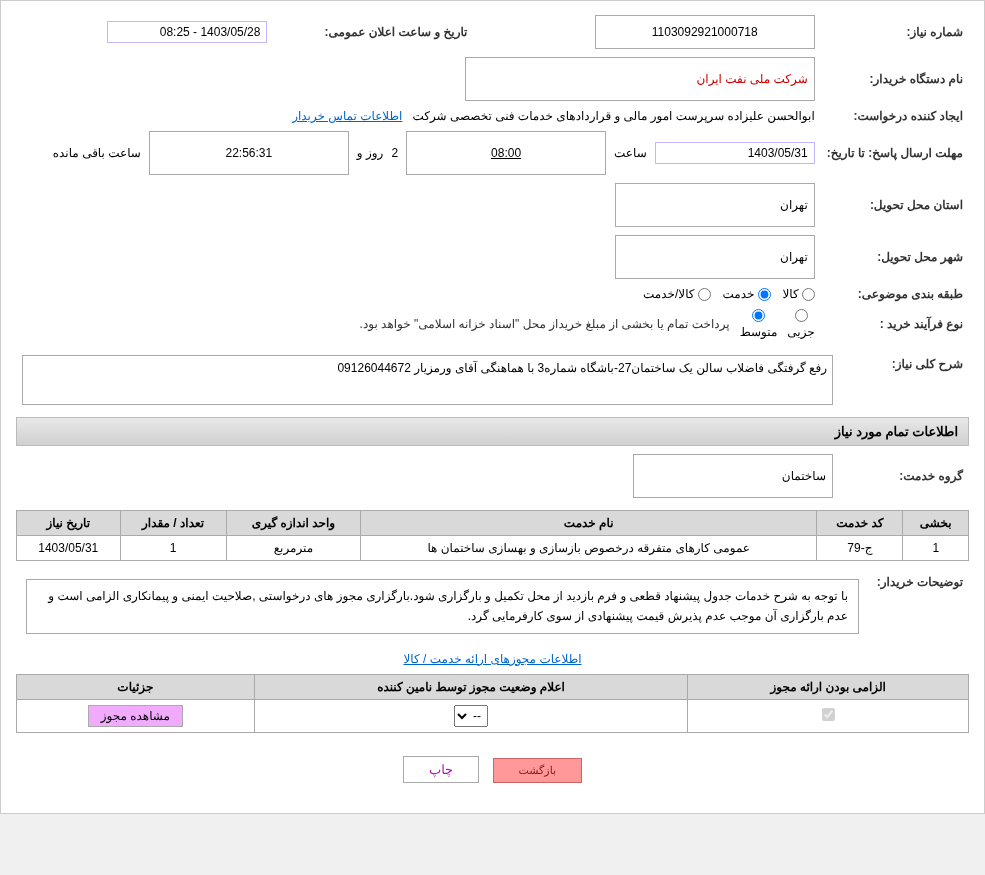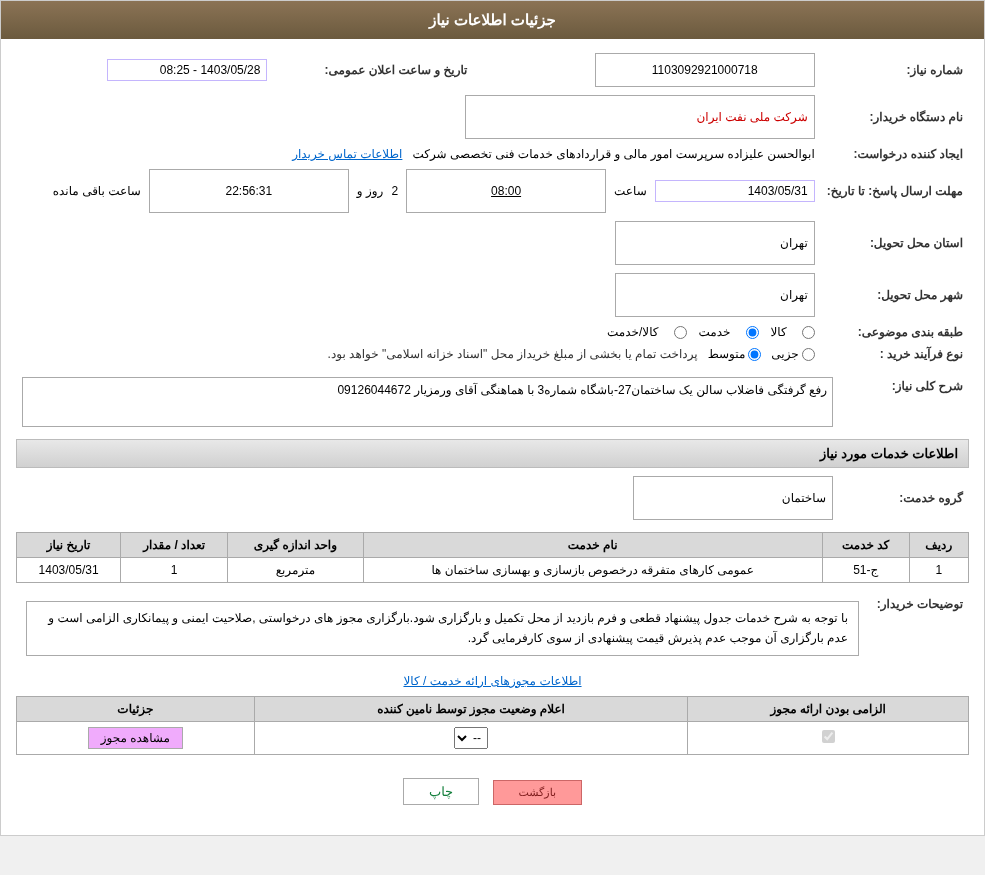--- a/index.html
+++ b/index.html
@@ -92,33 +92,34 @@
     }
     .radio-group {
       display: flex;
       gap: 12px;
       align-items: center;
       direction: rtl;
     }
     .radio-group label {
       display: flex;
       align-items: center;
-      gap: 15px;
+      gap: 3px;
       cursor: pointer;
     }
     .procedure-row {
       display: flex;
       gap: 10px;
       align-items: center;
       direction: rtl;
     }
     .procedure-row label {
       display: flex;
       align-items: center;
       gap: 3px;
+      flex-direction: column;
     }
     .description-box {
       border: 1px solid #aaa;
       padding: 5px;
       background: #fff;
       width: 100%;
       min-height: 50px;
       text-align: right;
       direction: rtl;
     }
@@ -188,34 +189,31 @@
       margin: 0 5px;
       color: #7f1d1d;
     }
     .btn-print {
       background: #fff;
       border: 1px solid #aaa;
       padding: 5px 25px;
       cursor: pointer;
       font-size: 13px;
       margin: 0 5px;
-      color: #15803d;
+      color: #a21caf;
     }
     .checkbox-cell {
       text-align: center;
     }
   </style>
 </head>
 <body>
 
 <div class="page-wrapper">
 
-  <div class="header-bar">
-    <span>جزئیات اطلاعات نیاز</span>
-  </div>
 
   <div class="main-content">
 
     <table class="info-table">
       <tbody>
           <tr>
         <td class="label-cell">شماره نیاز:</td>
         <td class="value-cell">
           <span class="number-box">1103092921000718</span>
         </td>
@@ -306,48 +304,48 @@
       <tbody>
           <tr>
         <td class="label-cell" style="vertical-align:top; padding-top:6px;">شرح کلی نیاز:</td>
         <td>
           <div class="description-box">رفع گرفتگی فاضلاب سالن یک ساختمان27-باشگاه شماره3 با هماهنگی آقای ورمزیار 09126044672</div>
         </td>
       </tr>
     </tbody>
       </table>
 
-    <div class="section-title">اطلاعات خدمات مورد نیاز</div>
+    <div class="section-title">اطلاعات تمام مورد نیاز</div>
 
     <table class="info-table">
       <tbody>
           <tr>
         <td class="label-cell">گروه خدمت:</td>
         <td>
           <span class="input-box" style="width:180px;">ساختمان</span>
         </td>
       </tr>
     </tbody>
       </table>
 
     <table class="service-table">
       <thead>
         <tr>
-          <th>ردیف</th>
+          <th>بخشی</th>
           <th>کد خدمت</th>
           <th>نام خدمت</th>
           <th>واحد اندازه گیری</th>
           <th>تعداد / مقدار</th>
           <th>تاریخ نیاز</th>
         </tr>
       </thead>
       <tbody>
         <tr>
           <td>1</td>
-          <td>ج-51</td>
+          <td>ج-79</td>
           <td>عمومی کارهای متفرقه درخصوص بازسازی و بهسازی ساختمان ها</td>
           <td>مترمربع</td>
           <td>1</td>
           <td>1403/05/31</td>
         </tr>
       </tbody>
     </table>
 
     <table class="info-table">
       <tbody>

